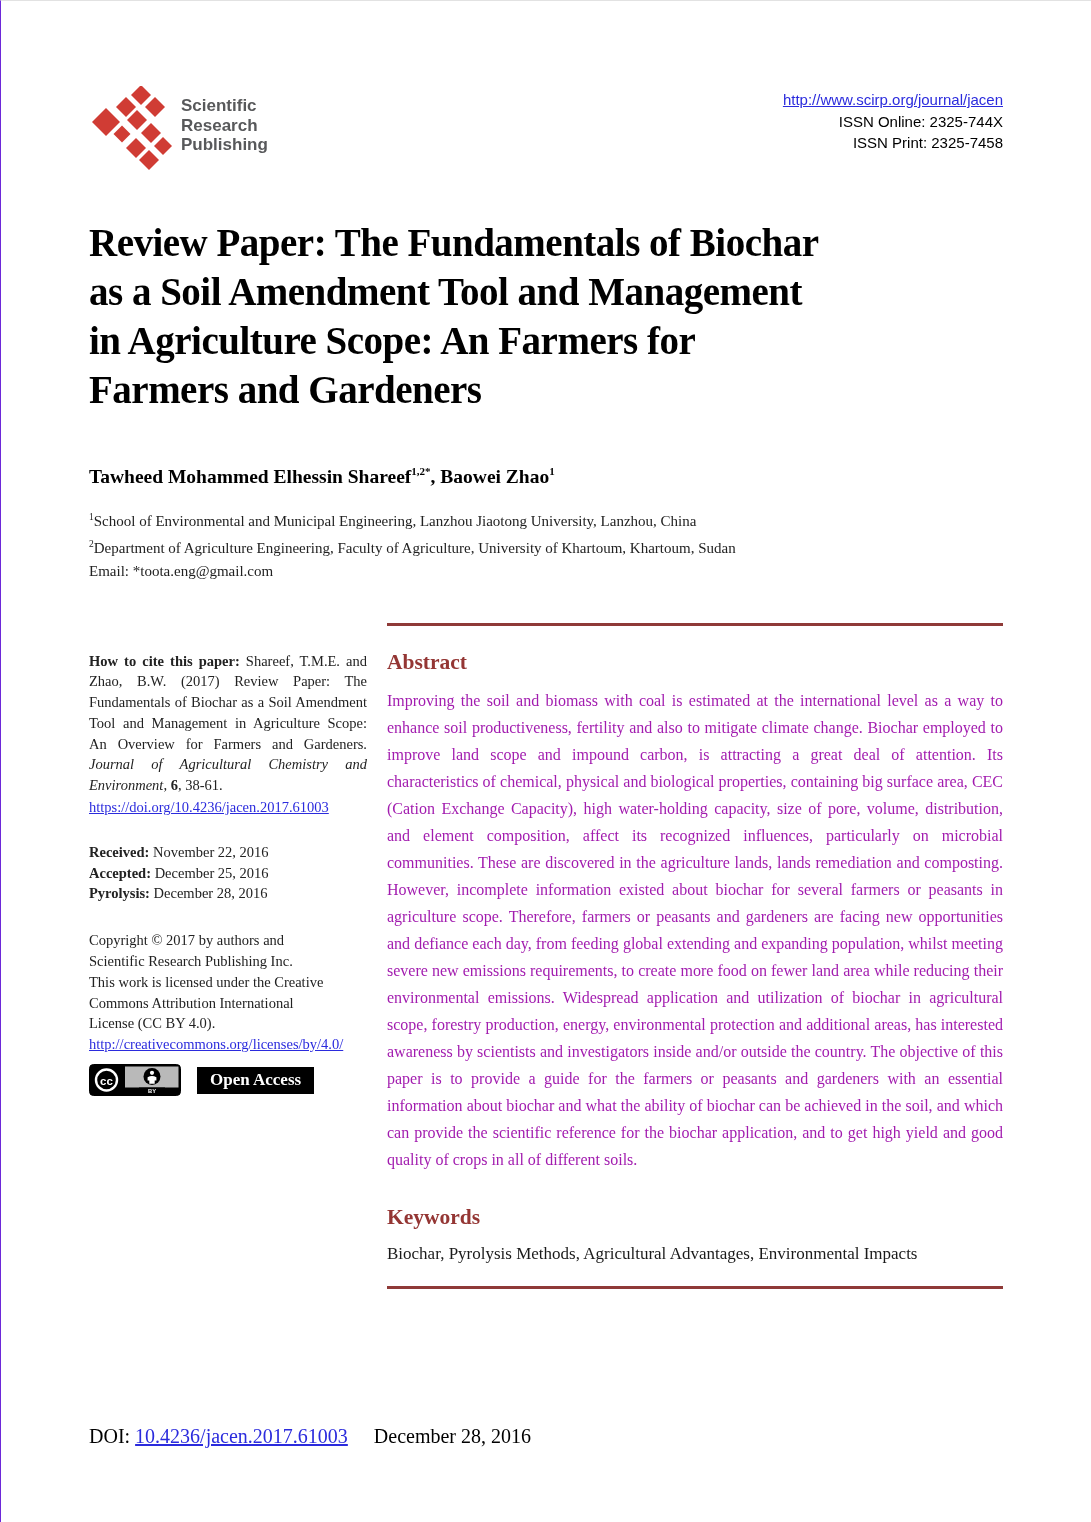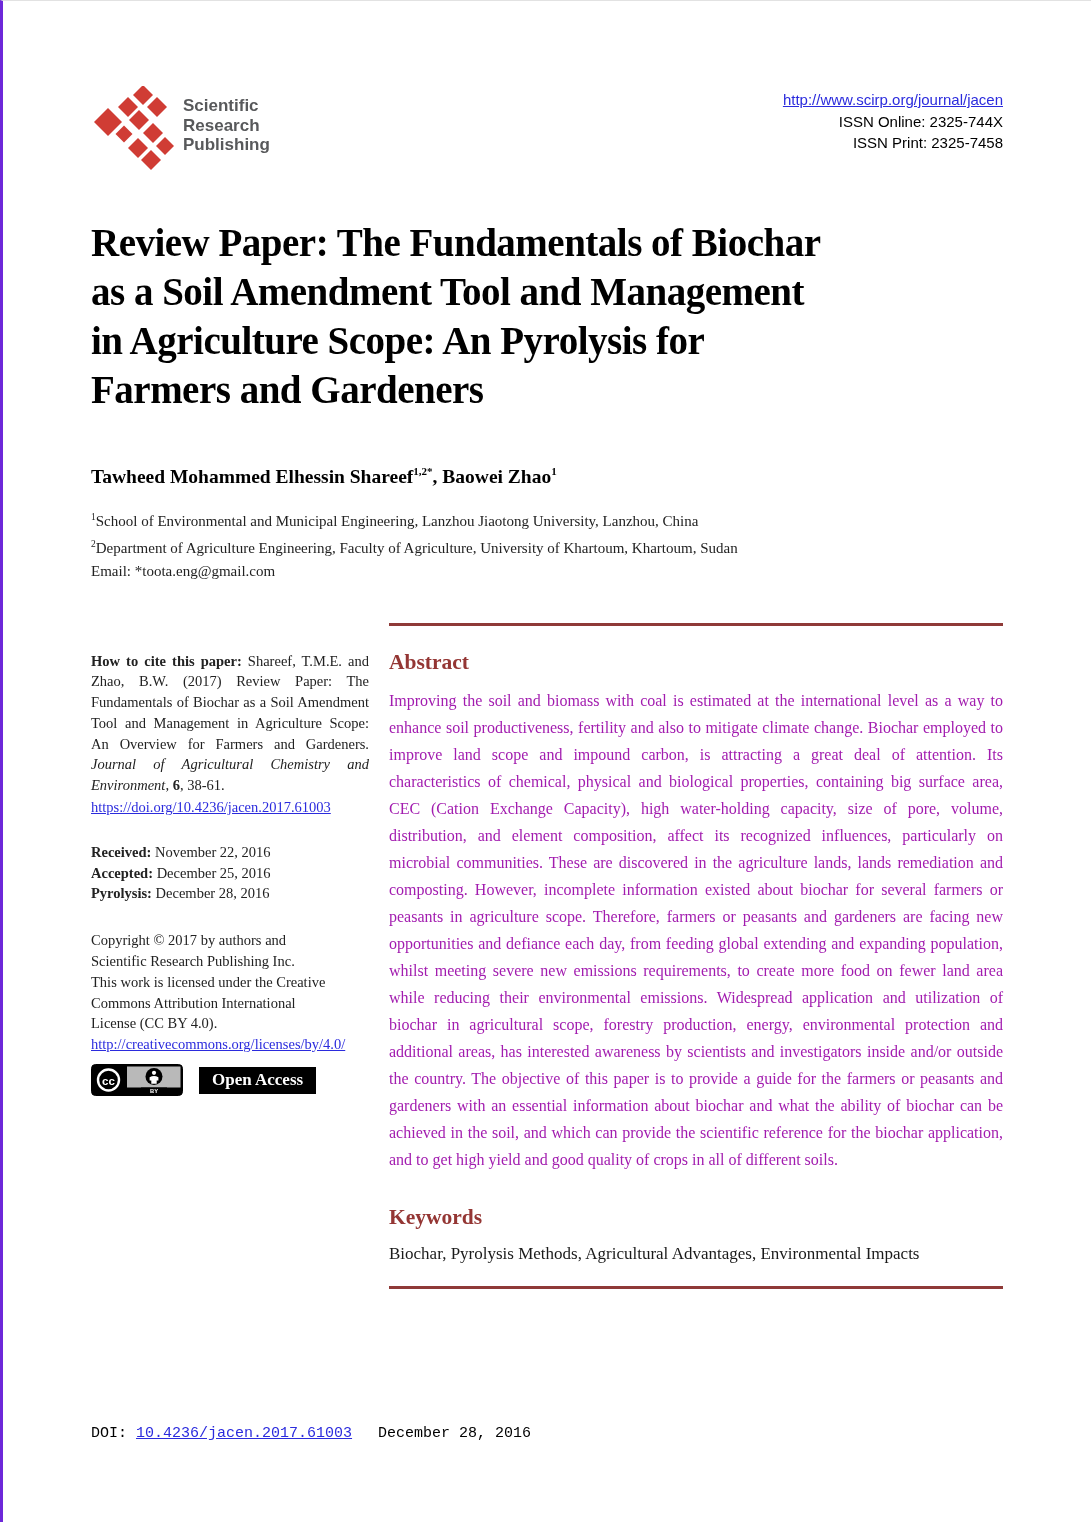--- a/index.html
+++ b/index.html
@@ -2,21 +2,21 @@
 <html><head>
 <meta charset="utf-8">
 <style>
   * { margin:0; padding:0; box-sizing:border-box; }
   html,body { background:#fff; }
   .page {
     position:relative;
     width:1091px; height:1522px;
     background:#fff;
     border-top:1px solid #e2e2e2;
-    border-left:3px solid #6d28d9;
+    border-left:1px solid #6d28d9;
     overflow:hidden;
     padding:85px 88px 0 88px;
     font-family:"Liberation Serif", serif;
     color:#1a1a1a;
   }
   
   .hdr { display:flex; justify-content:space-between; align-items:flex-start; }
   .logo-wrap { display:flex; align-items:flex-start; }
   .logo-svg { width:84px; height:84px; flex:none; }
   .logo-text {
@@ -58,21 +58,21 @@
     font-size:17px; padding:4px 13px 6px; line-height:1;
   }
   .main { flex:1; border-top:3px solid #8f3a38; border-bottom:3px solid #8f3a38; padding-bottom:19px; }
   h2.sect { margin-top:24px; font-size:21.5px; font-weight:bold; color:#943634; }
   .abstract { margin-top:12px; font-size:16px; line-height:27px; text-align:justify; color:#a21caf; }
   h2.kw { margin-top:32px; }
   .keywords { margin-top:11px; font-size:17px; line-height:26px; color:#1a1a1a; }
   
   .footer {
     position:absolute; left:88px; top:1424px;
-    font-family:Liberation Mono, monospace; font-size:15px; color:#000;
+    font-family:Liberation Serif, serif; font-size:20px; color:#000;
   }
   .footer .date { margin-left:26px; }
 </style>
 </head>
 <body>
 
 <div class="page">
 
   <div class="hdr">
     <div class="logo-wrap">
@@ -99,21 +99,21 @@
     <div class="jinfo">
       <div><a>http://www.scirp.org/journal/jacen</a></div>
       <div>ISSN Online: 2325-744X</div>
       <div>ISSN Print: 2325-7458</div>
     </div>
   </div>
 
   <h1 class="title">
     <div>Review Paper: The Fundamentals of Biochar</div>
     <div>as a Soil Amendment Tool and Management</div>
-    <div>in Agriculture Scope: An Pyrolysis for</div>
+    <div>in Agriculture Scope: An Farmers for</div>
     <div>Farmers and Gardeners</div>
   </h1>
 
   <div class="authors"><span>Tawheed Mohammed Elhessin Shareef</span><sup>1,2*</sup><span>, </span><span>Baowei Zhao</span><sup>1</sup></div>
 
   <div class="affils">
     <div><sup>1</sup><span>School of Environmental and Municipal Engineering, Lanzhou Jiaotong University, Lanzhou, China</span></div>
     <div><sup>2</sup><span>Department of Agriculture Engineering, Faculty of Agriculture, University of Khartoum, Khartoum, Sudan</span></div>
     <div>Email: *toota.eng@gmail.com</div>
   </div>

